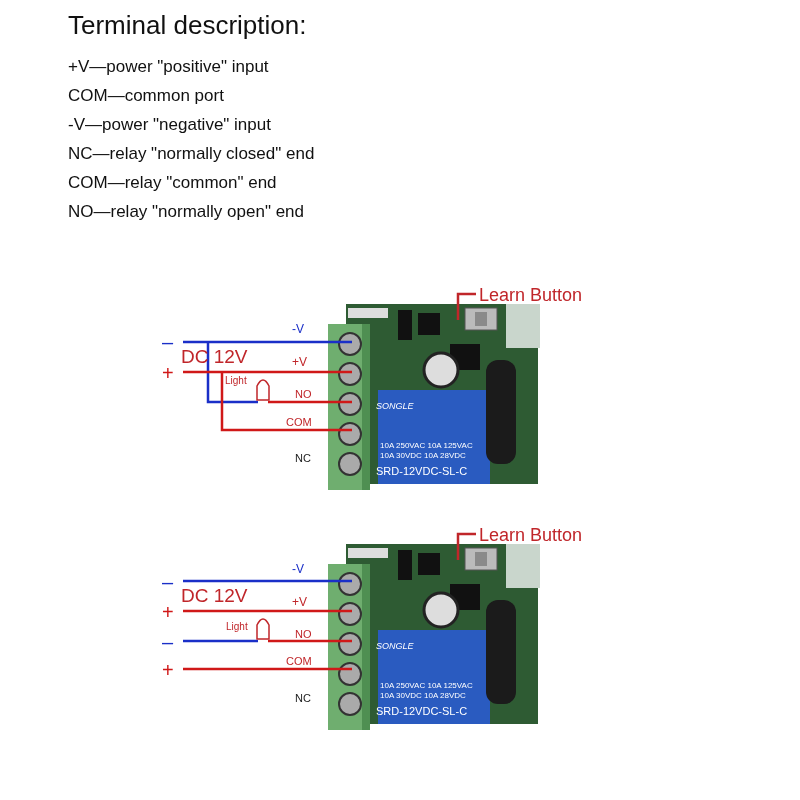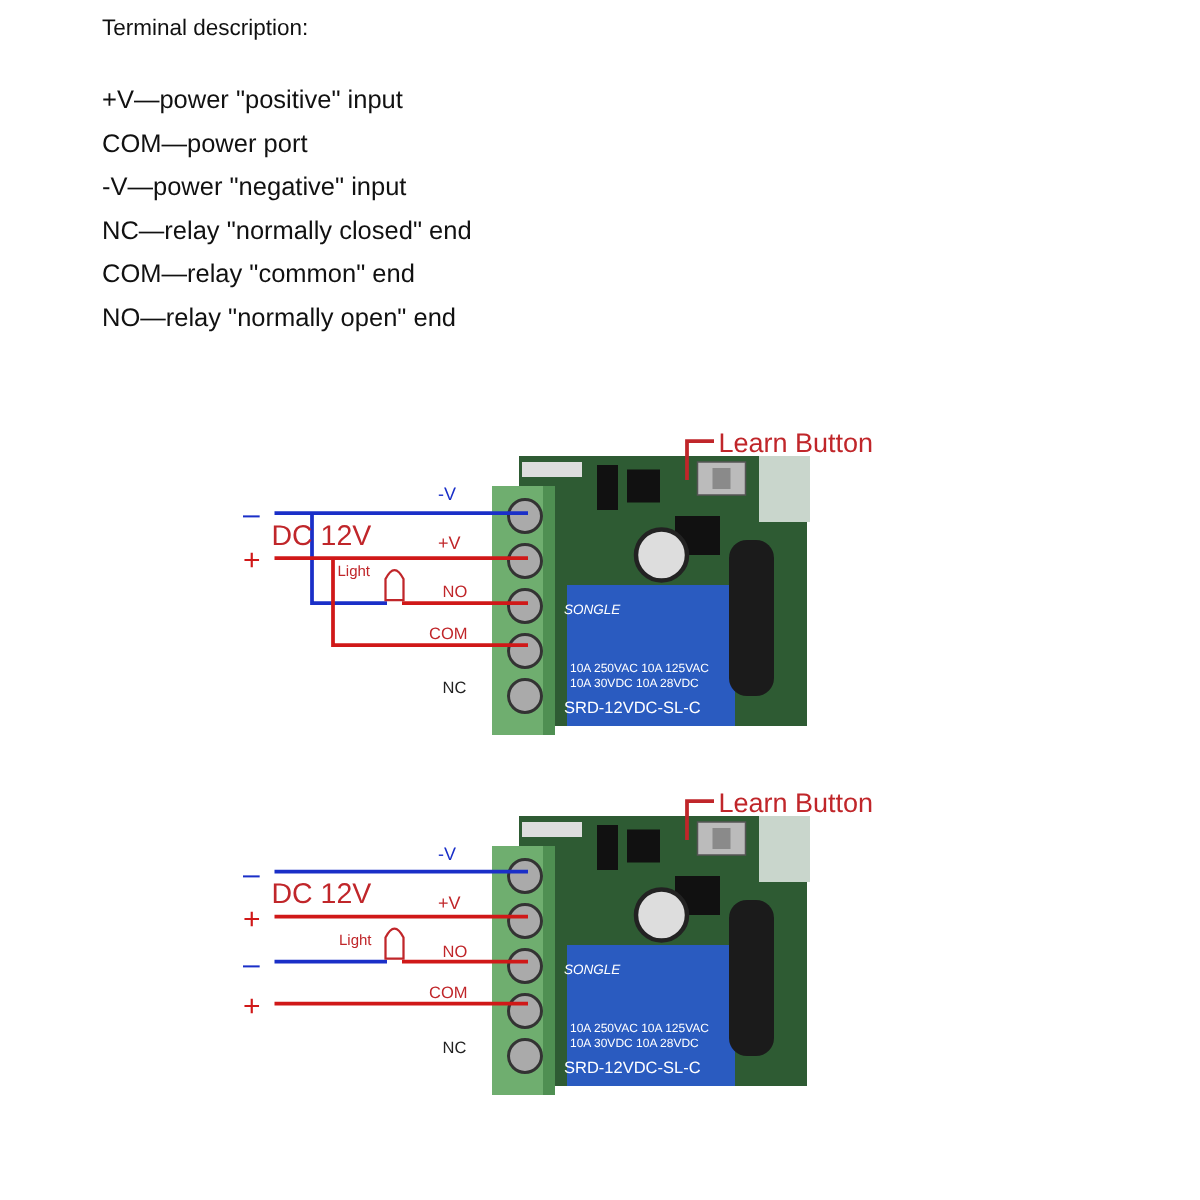--- a/index.html
+++ b/index.html
@@ -1,29 +1,29 @@
 <!DOCTYPE html>
 <html><head>
 <meta charset="utf-8">
 <style>
   html,body{margin:0;padding:0;background:#fff;}
   body{width:800px;height:800px;position:relative;overflow:hidden;font-family:"Liberation Sans",sans-serif;}
-  .title{position:absolute;left:68px;top:10px;font-size:15px;color:#111;}
+  .title{position:absolute;left:68px;top:10px;font-size:26px;color:#111;}
   .desc{position:absolute;left:68px;top:52px;font-size:17px;color:#111;line-height:29px;}
   .desc div{white-space:nowrap;}
   svg{position:absolute;left:0;top:0;}
   .lbl{font-family:"Liberation Sans",sans-serif;}
 </style>
 </head>
 <body>
 
 <div class="title">Terminal description:</div>
 <div class="desc">
   <div>+V—power "positive" input</div>
-  <div>COM—power port</div>
+  <div>COM—common port</div>
   <div>-V—power "negative" input</div>
   <div>NC—relay "normally closed" end</div>
   <div>COM—relay "common" end</div>
   <div>NO—relay "normally open" end</div>
 </div>
 
 <svg width="800" height="800" xmlns="http://www.w3.org/2000/svg">
   <defs>
     <g id="module">
 

